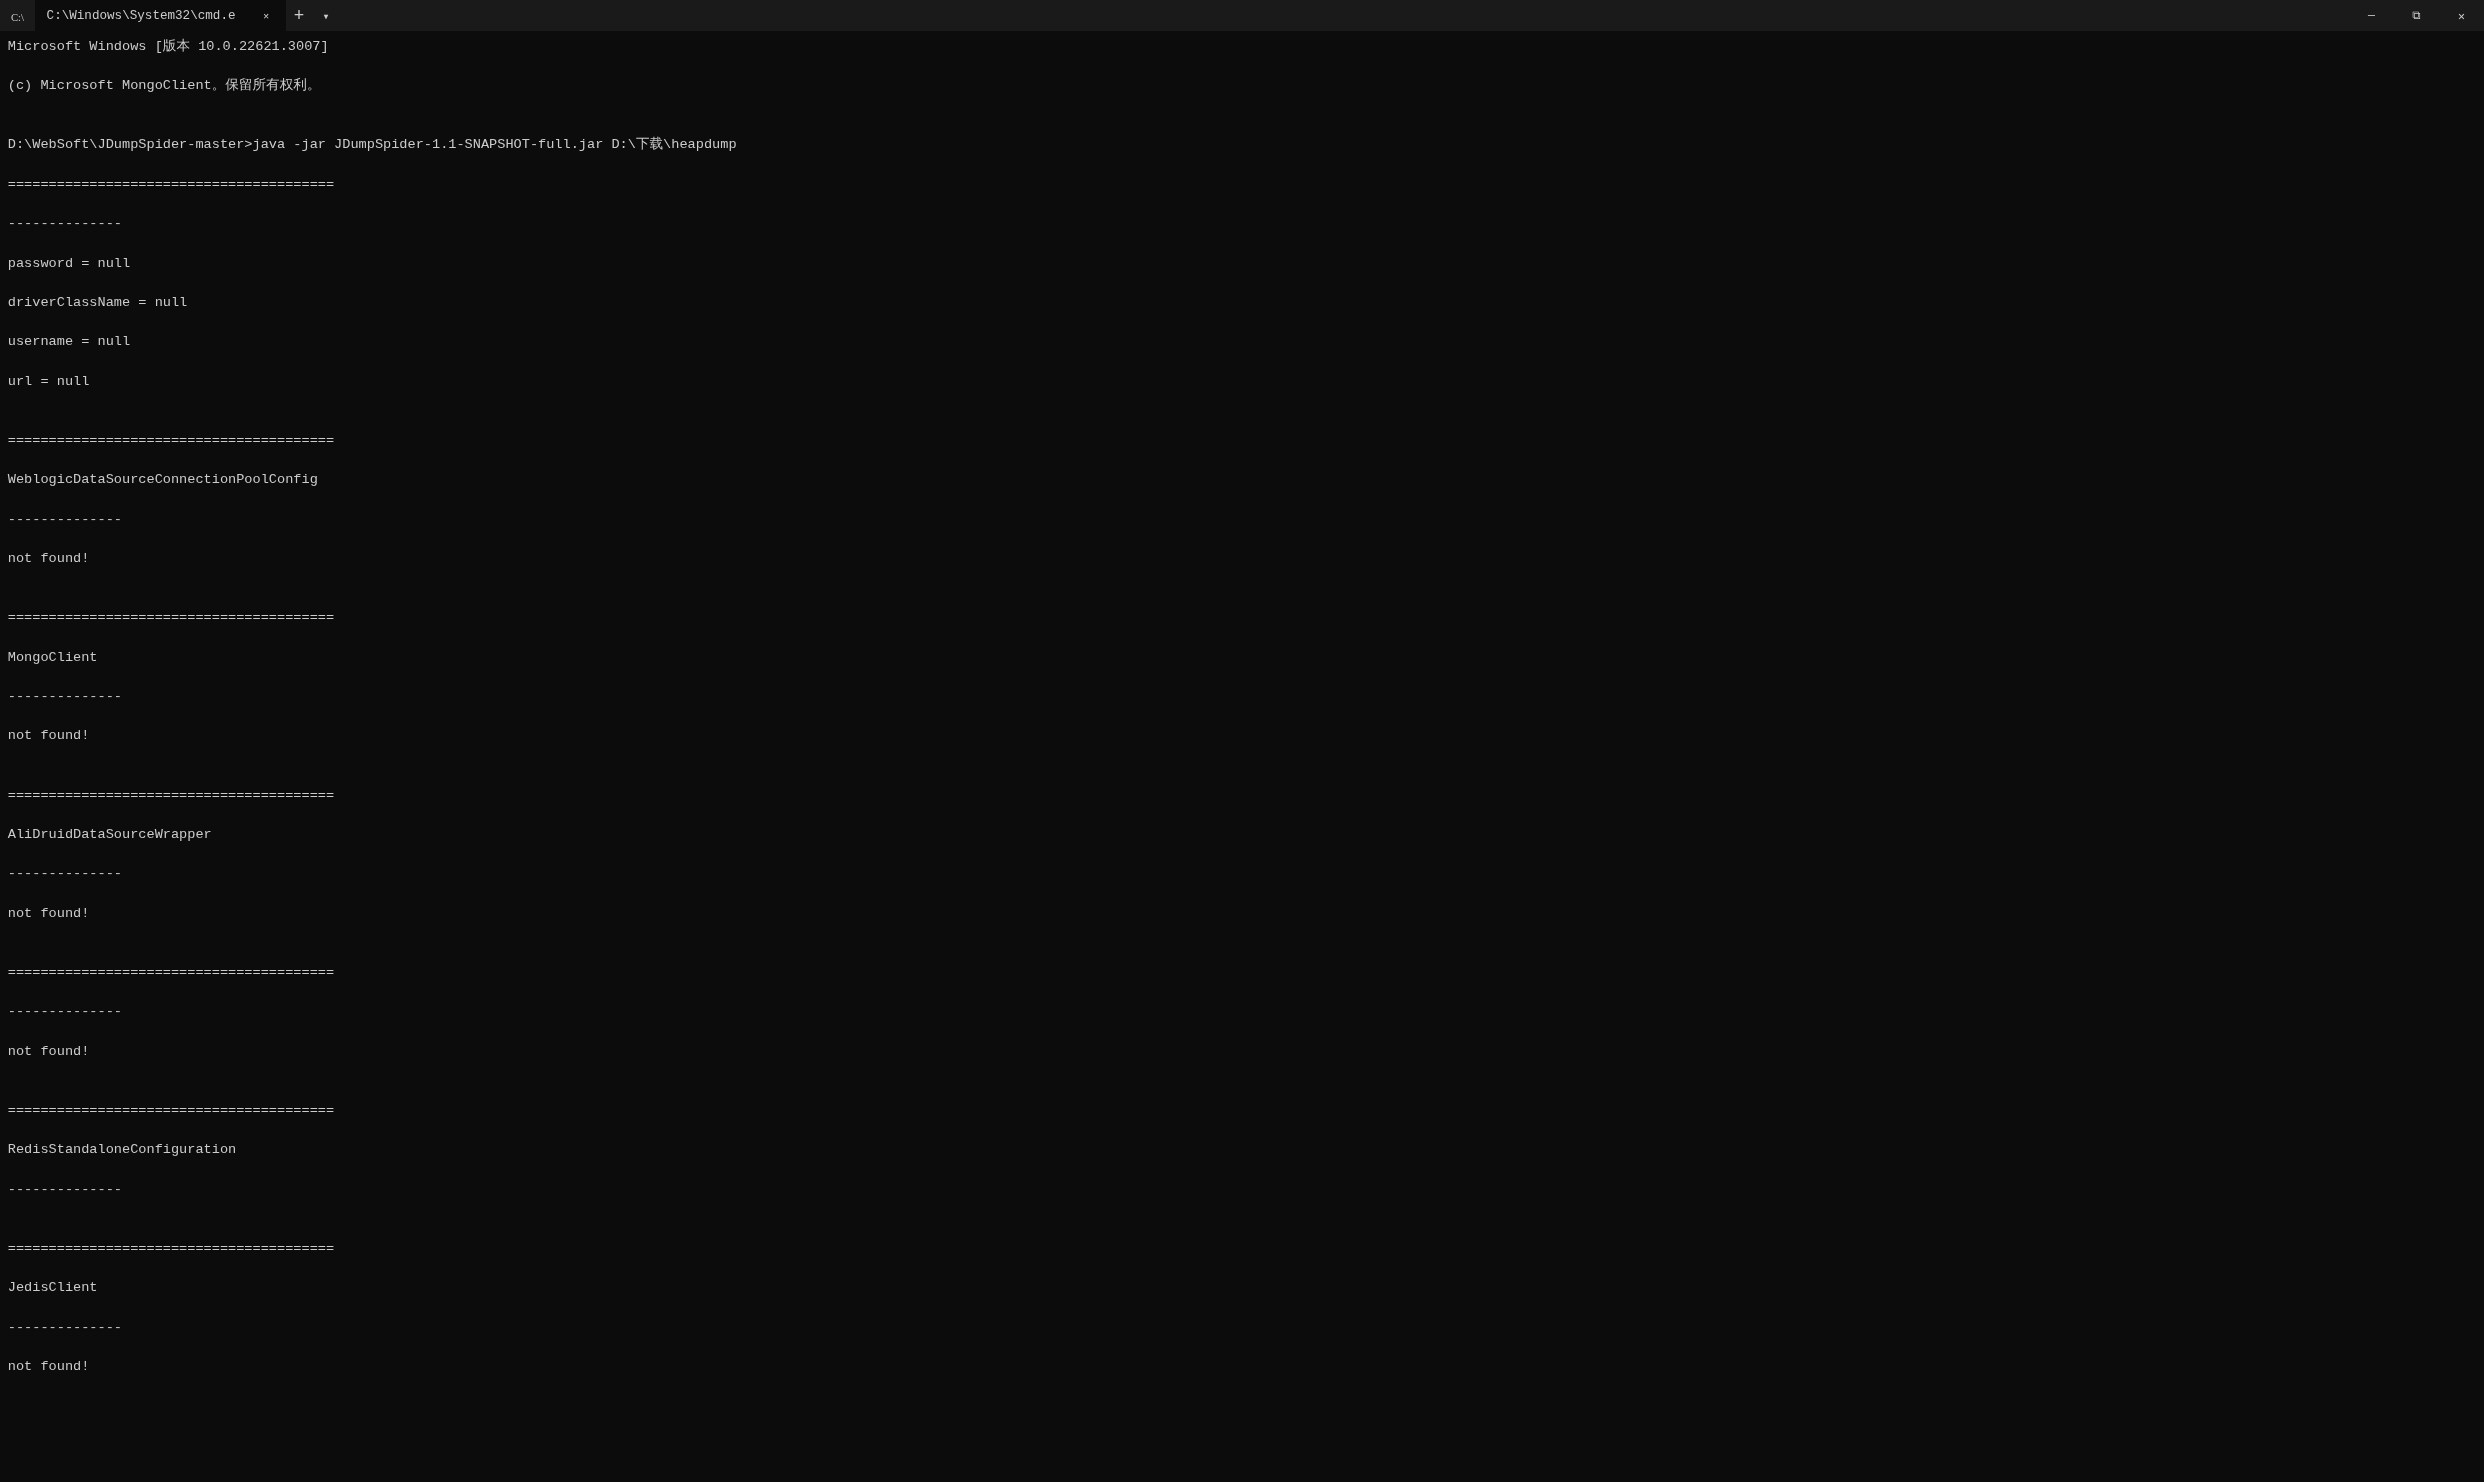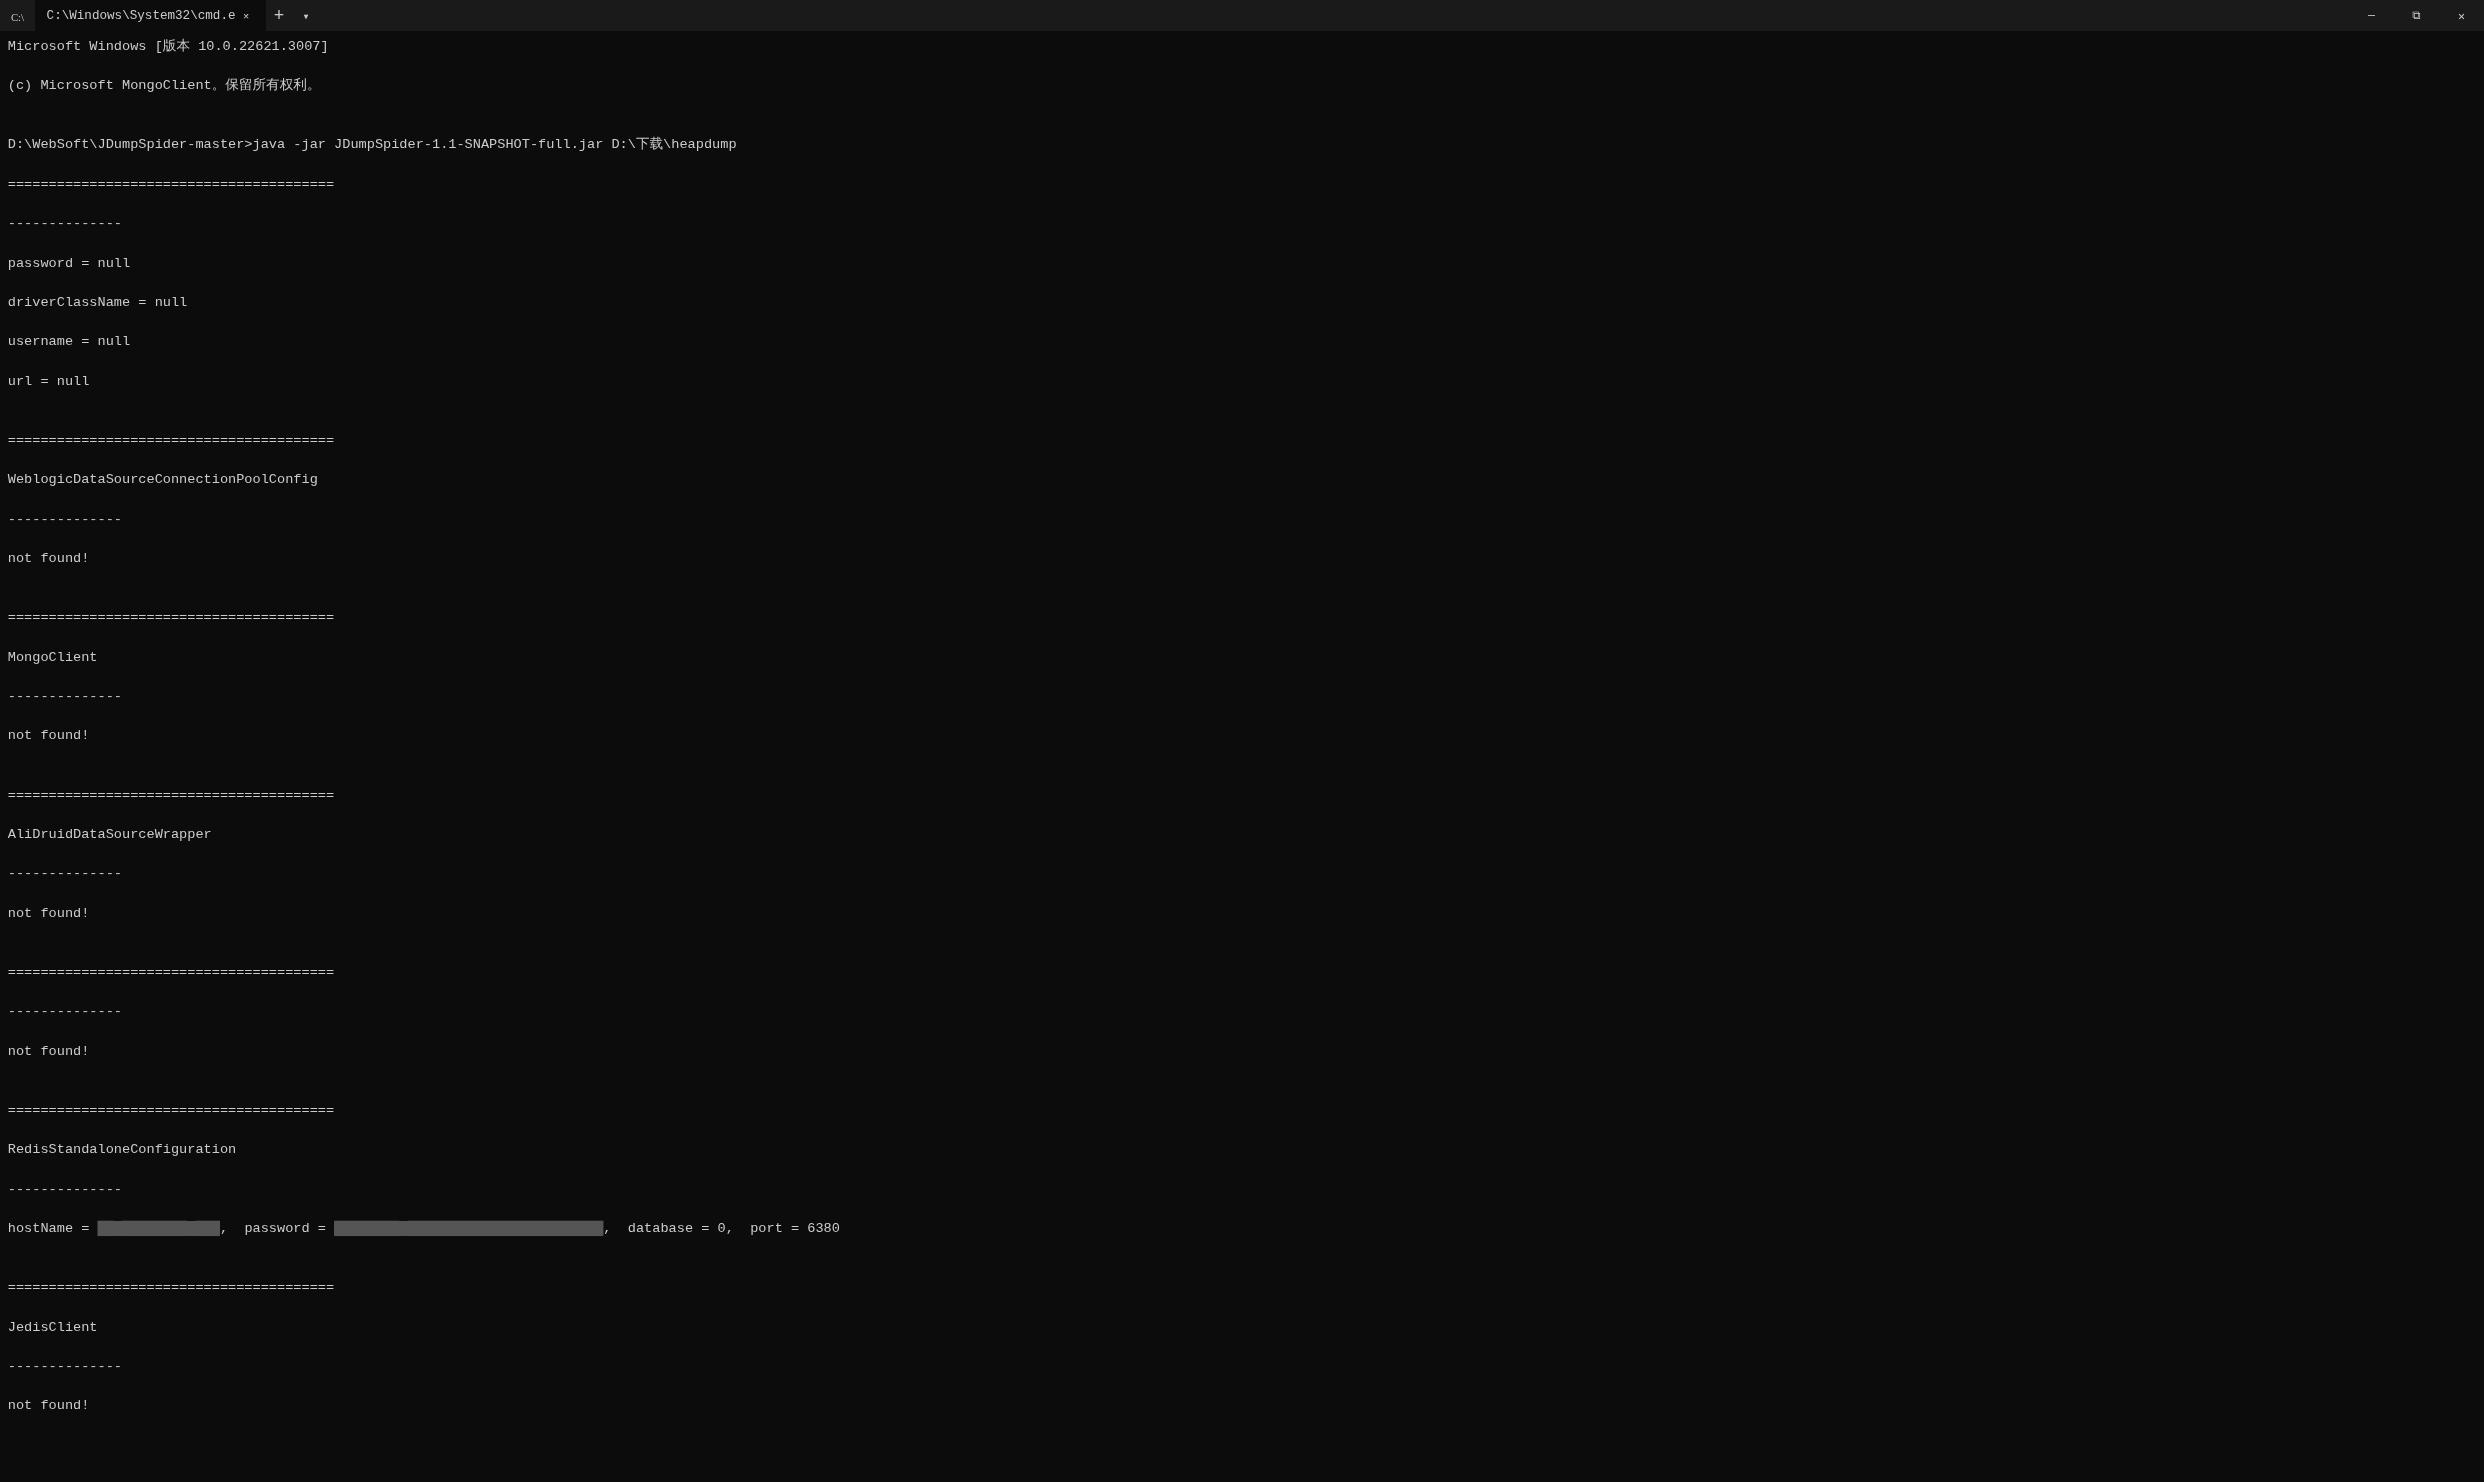--- a/index.html
+++ b/index.html
@@ -54,21 +54,21 @@
     }
 
     .tab {
       display: flex;
       align-items: center;
       height: 31px;
       padding: 0 11.6px;
       background: #0c0c0c;
       color: #cccccc;
       font-size: 12.6px;
-      gap: 3px;
+      gap: 23px;
       cursor: pointer;
     }
 
     .tab-close {
       width: 15.5px;
       height: 15.5px;
       display: flex;
       align-items: center;
       justify-content: center;
       color: #cccccc;
@@ -186,21 +186,20 @@
 <span class="line">--------------</span>
 <span class="line">not found!</span>
 <span class="line"></span>
 <span class="line">========================================</span>
 <span class="line">--------------</span>
 <span class="line">not found!</span>
 <span class="line"></span>
 <span class="line">========================================</span>
 <span class="line">RedisStandaloneConfiguration</span>
 <span class="line">--------------</span>
-<span class="line">hostName = <span class="redacted">██ ████████ ███</span>,  password = <span class="redacted">████████ ████████████████████████</span>,  database = 0,  port = 6380</span>
 <span class="line"></span>
 <span class="line">========================================</span>
 <span class="line">JedisClient</span>
 <span class="line">--------------</span>
 <span class="line">not found!</span>
 <span class="line"></span>
 
 
 
 

